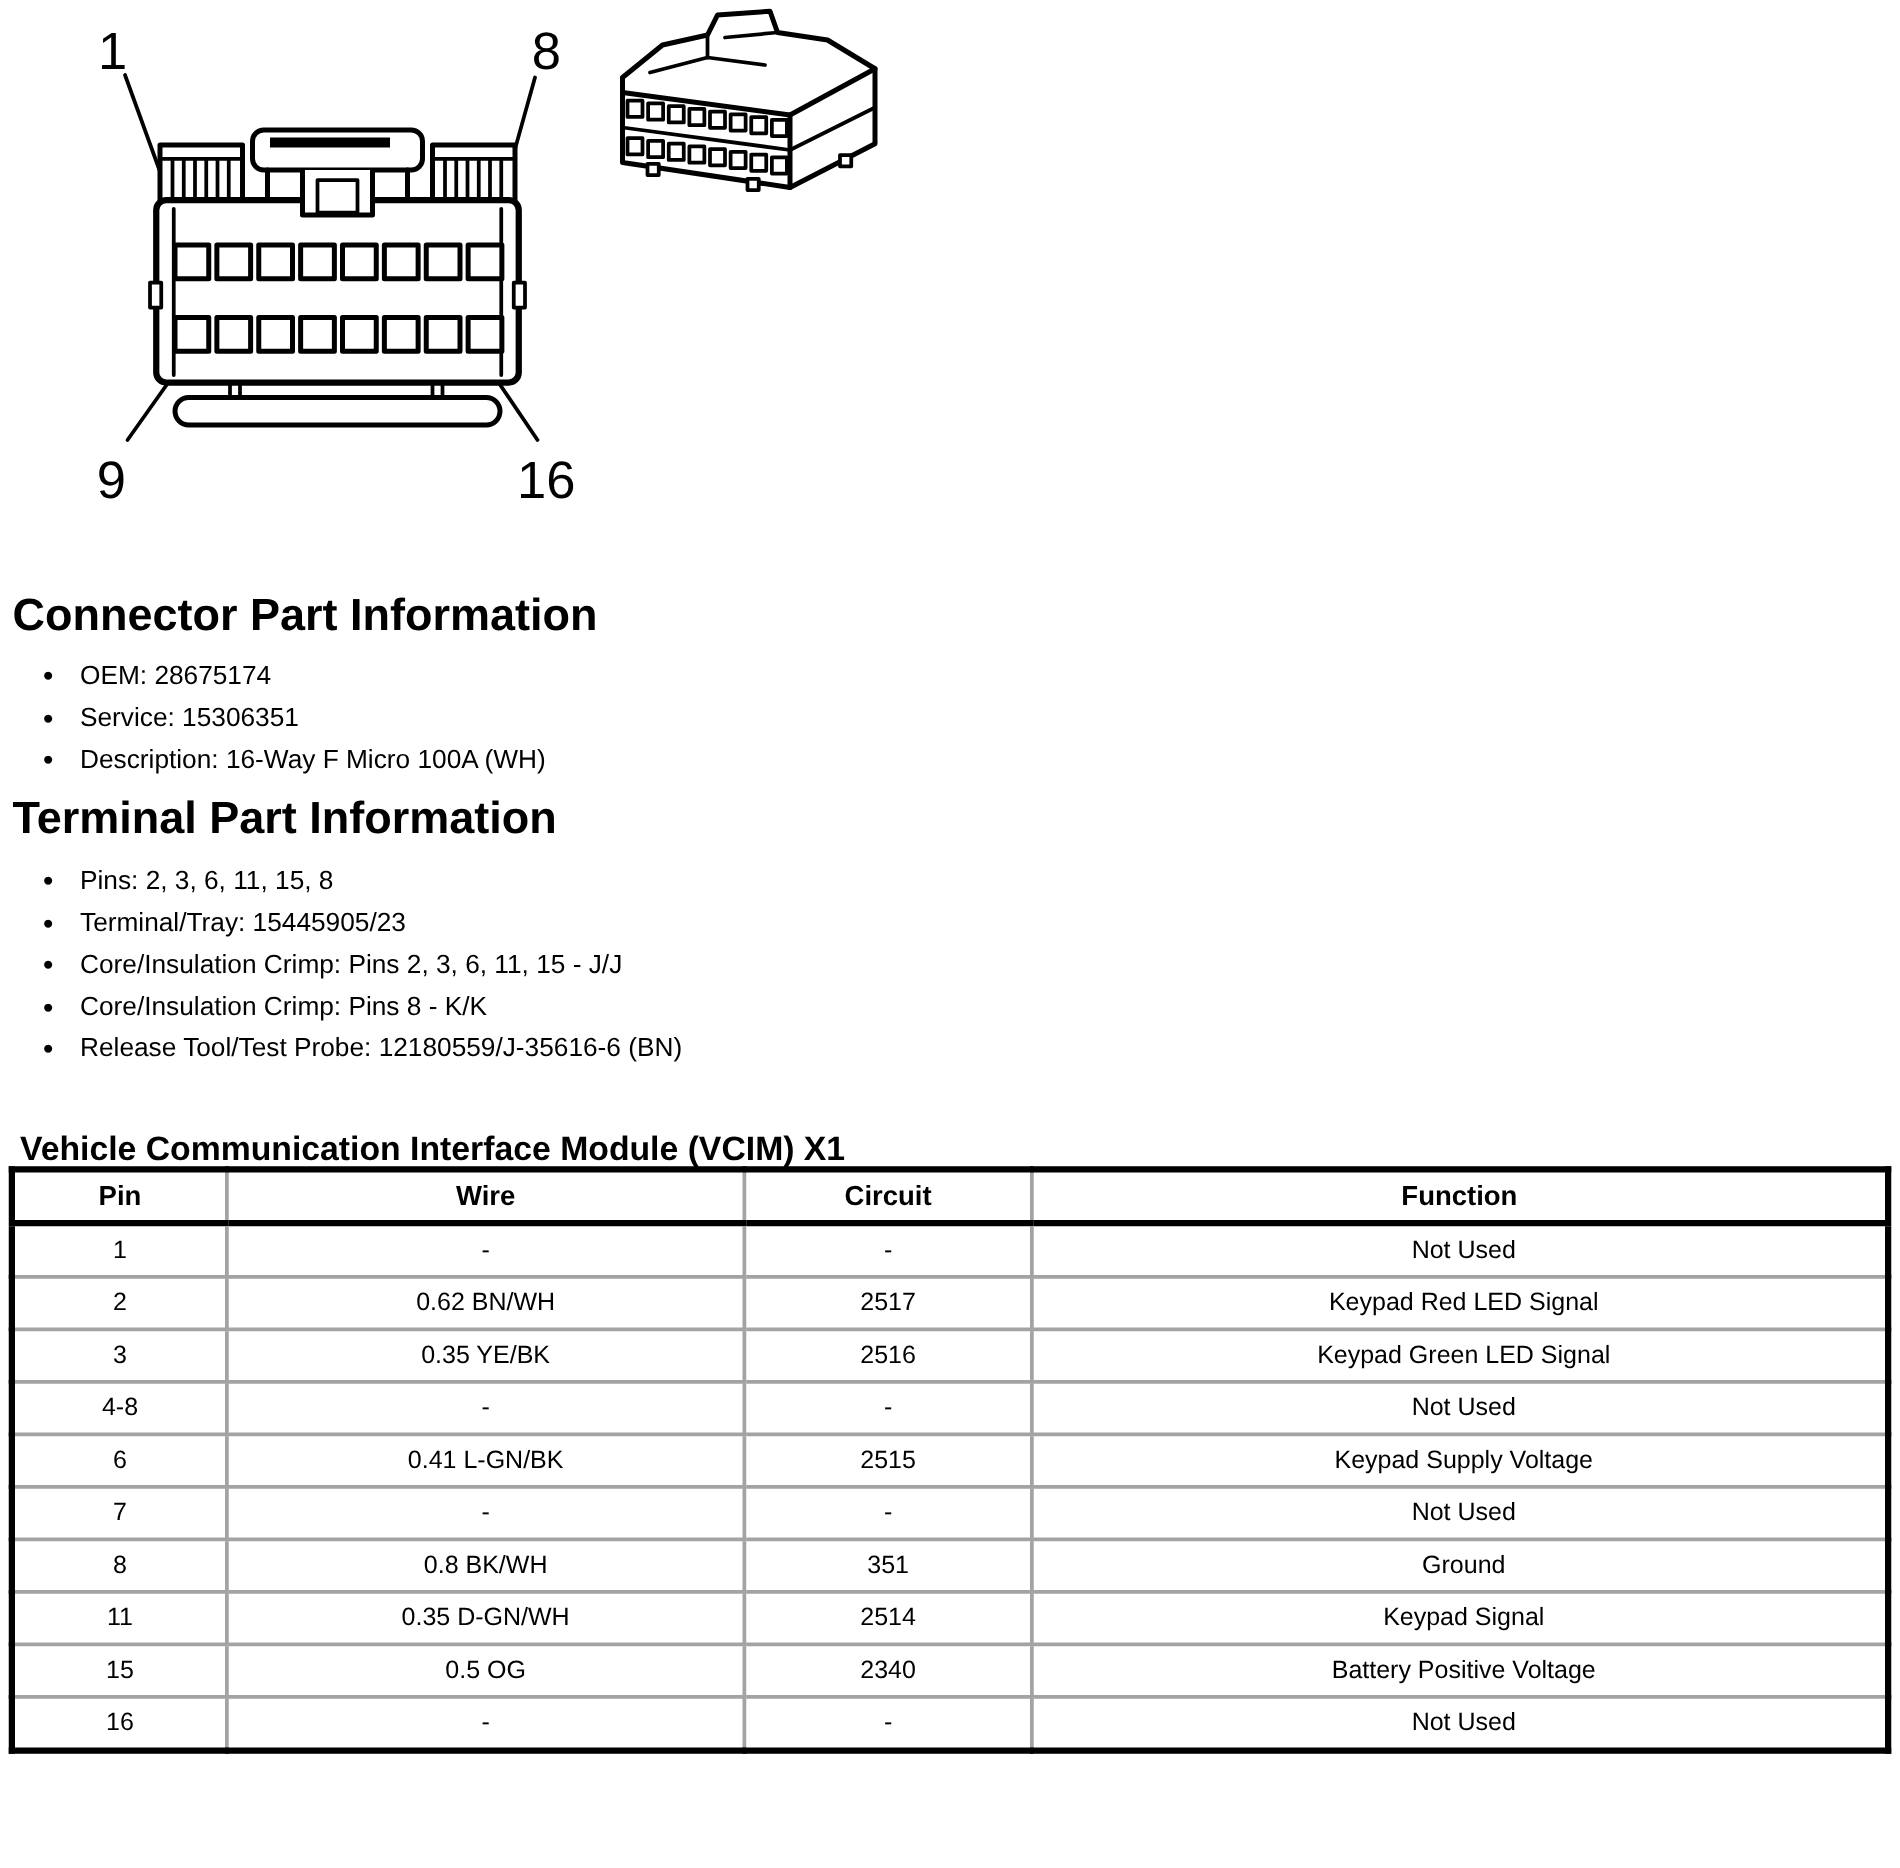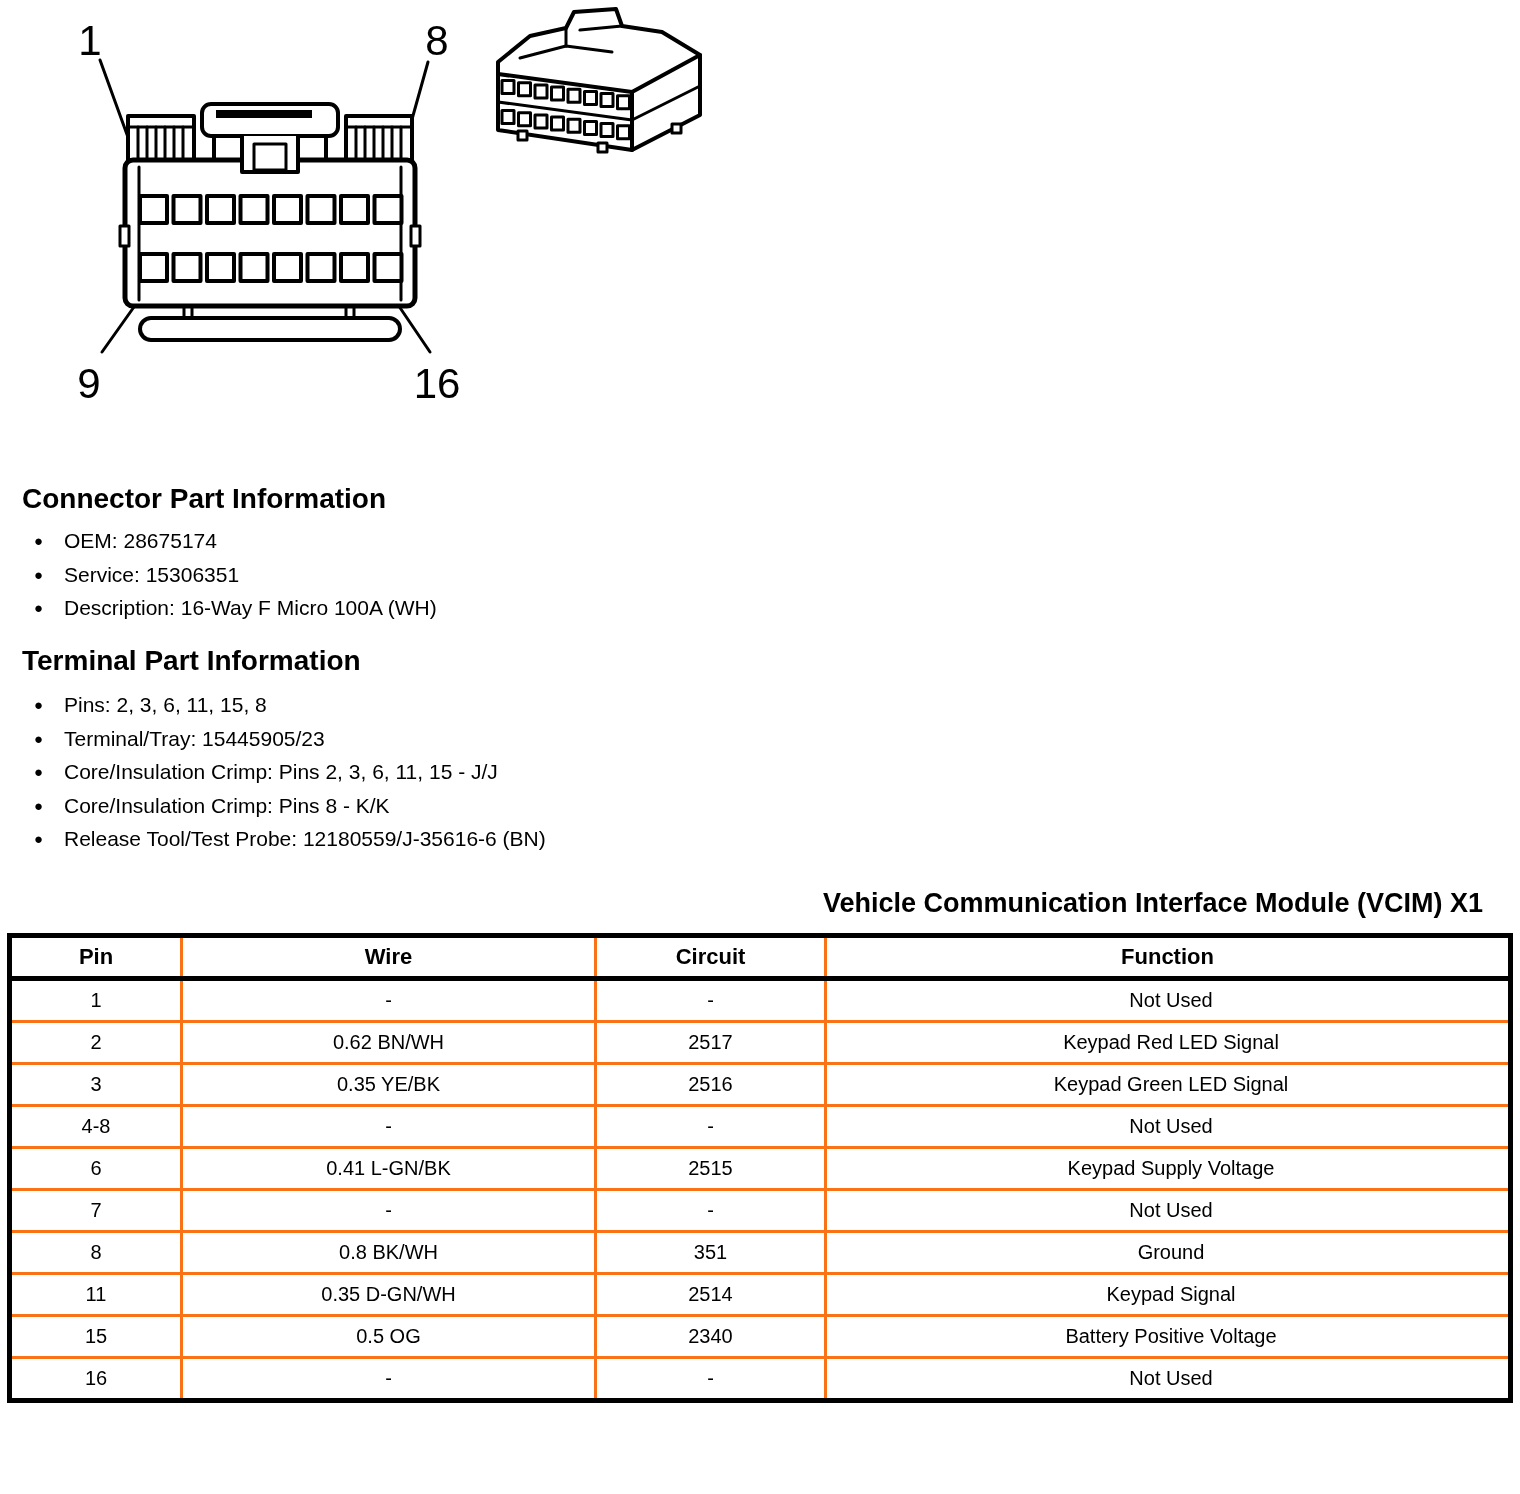--- a/index.html
+++ b/index.html
@@ -19,22 +19,22 @@
   .diagram-wrap {
     position: absolute;
     top: 0;
     left: 0;
     width: 760px;
     height: 440px;
   }
   .section-heading {
     position: absolute;
     left: 10px;
-    margin: 12px;
-    font-size: 28px;
+    margin: 0;
+    font-size: 36px;
     font-weight: bold;
     letter-spacing: 0px;
     white-space: nowrap;
   }
   #heading-connector { top: 471px; }
   #heading-terminal  { top: 633px; }
   ul.bullets {
     position: absolute;
     left: 64px;
     margin: 0;
@@ -55,40 +55,40 @@
     left: -30px;
     top: 0;
     font-size: 15px;
     line-height: 33.5px;
   }
   .table-title {
     position: absolute;
     top: 888px;
     left: 0;
     width: 1483px;
-    text-align: right;
+    text-align: left;
     font-size: 27px;
     font-weight: bold;
-    margin: 0;
+    margin: 16px;
   }
   table.pin-table {
     position: absolute;
     top: 933px;
     left: 7px;
     width: 1506px;
     border-collapse: collapse;
     table-layout: fixed;
     border: 5px solid #000;
     font-size: 20px;
   }
   table.pin-table col.c-pin      { width: 172px; }
   table.pin-table col.c-wire     { width: 414px; }
   table.pin-table col.c-circuit  { width: 230px; }
   table.pin-table th, table.pin-table td {
-    border: 3px solid #f97316;
+    border: 3px solid #a3a3a3;
     height: 39px;
     padding: 0;
     text-align: center;
     vertical-align: middle;
     overflow: hidden;
     white-space: nowrap;
   }
   table.pin-table thead th {
     font-size: 22px;
     font-weight: bold;

